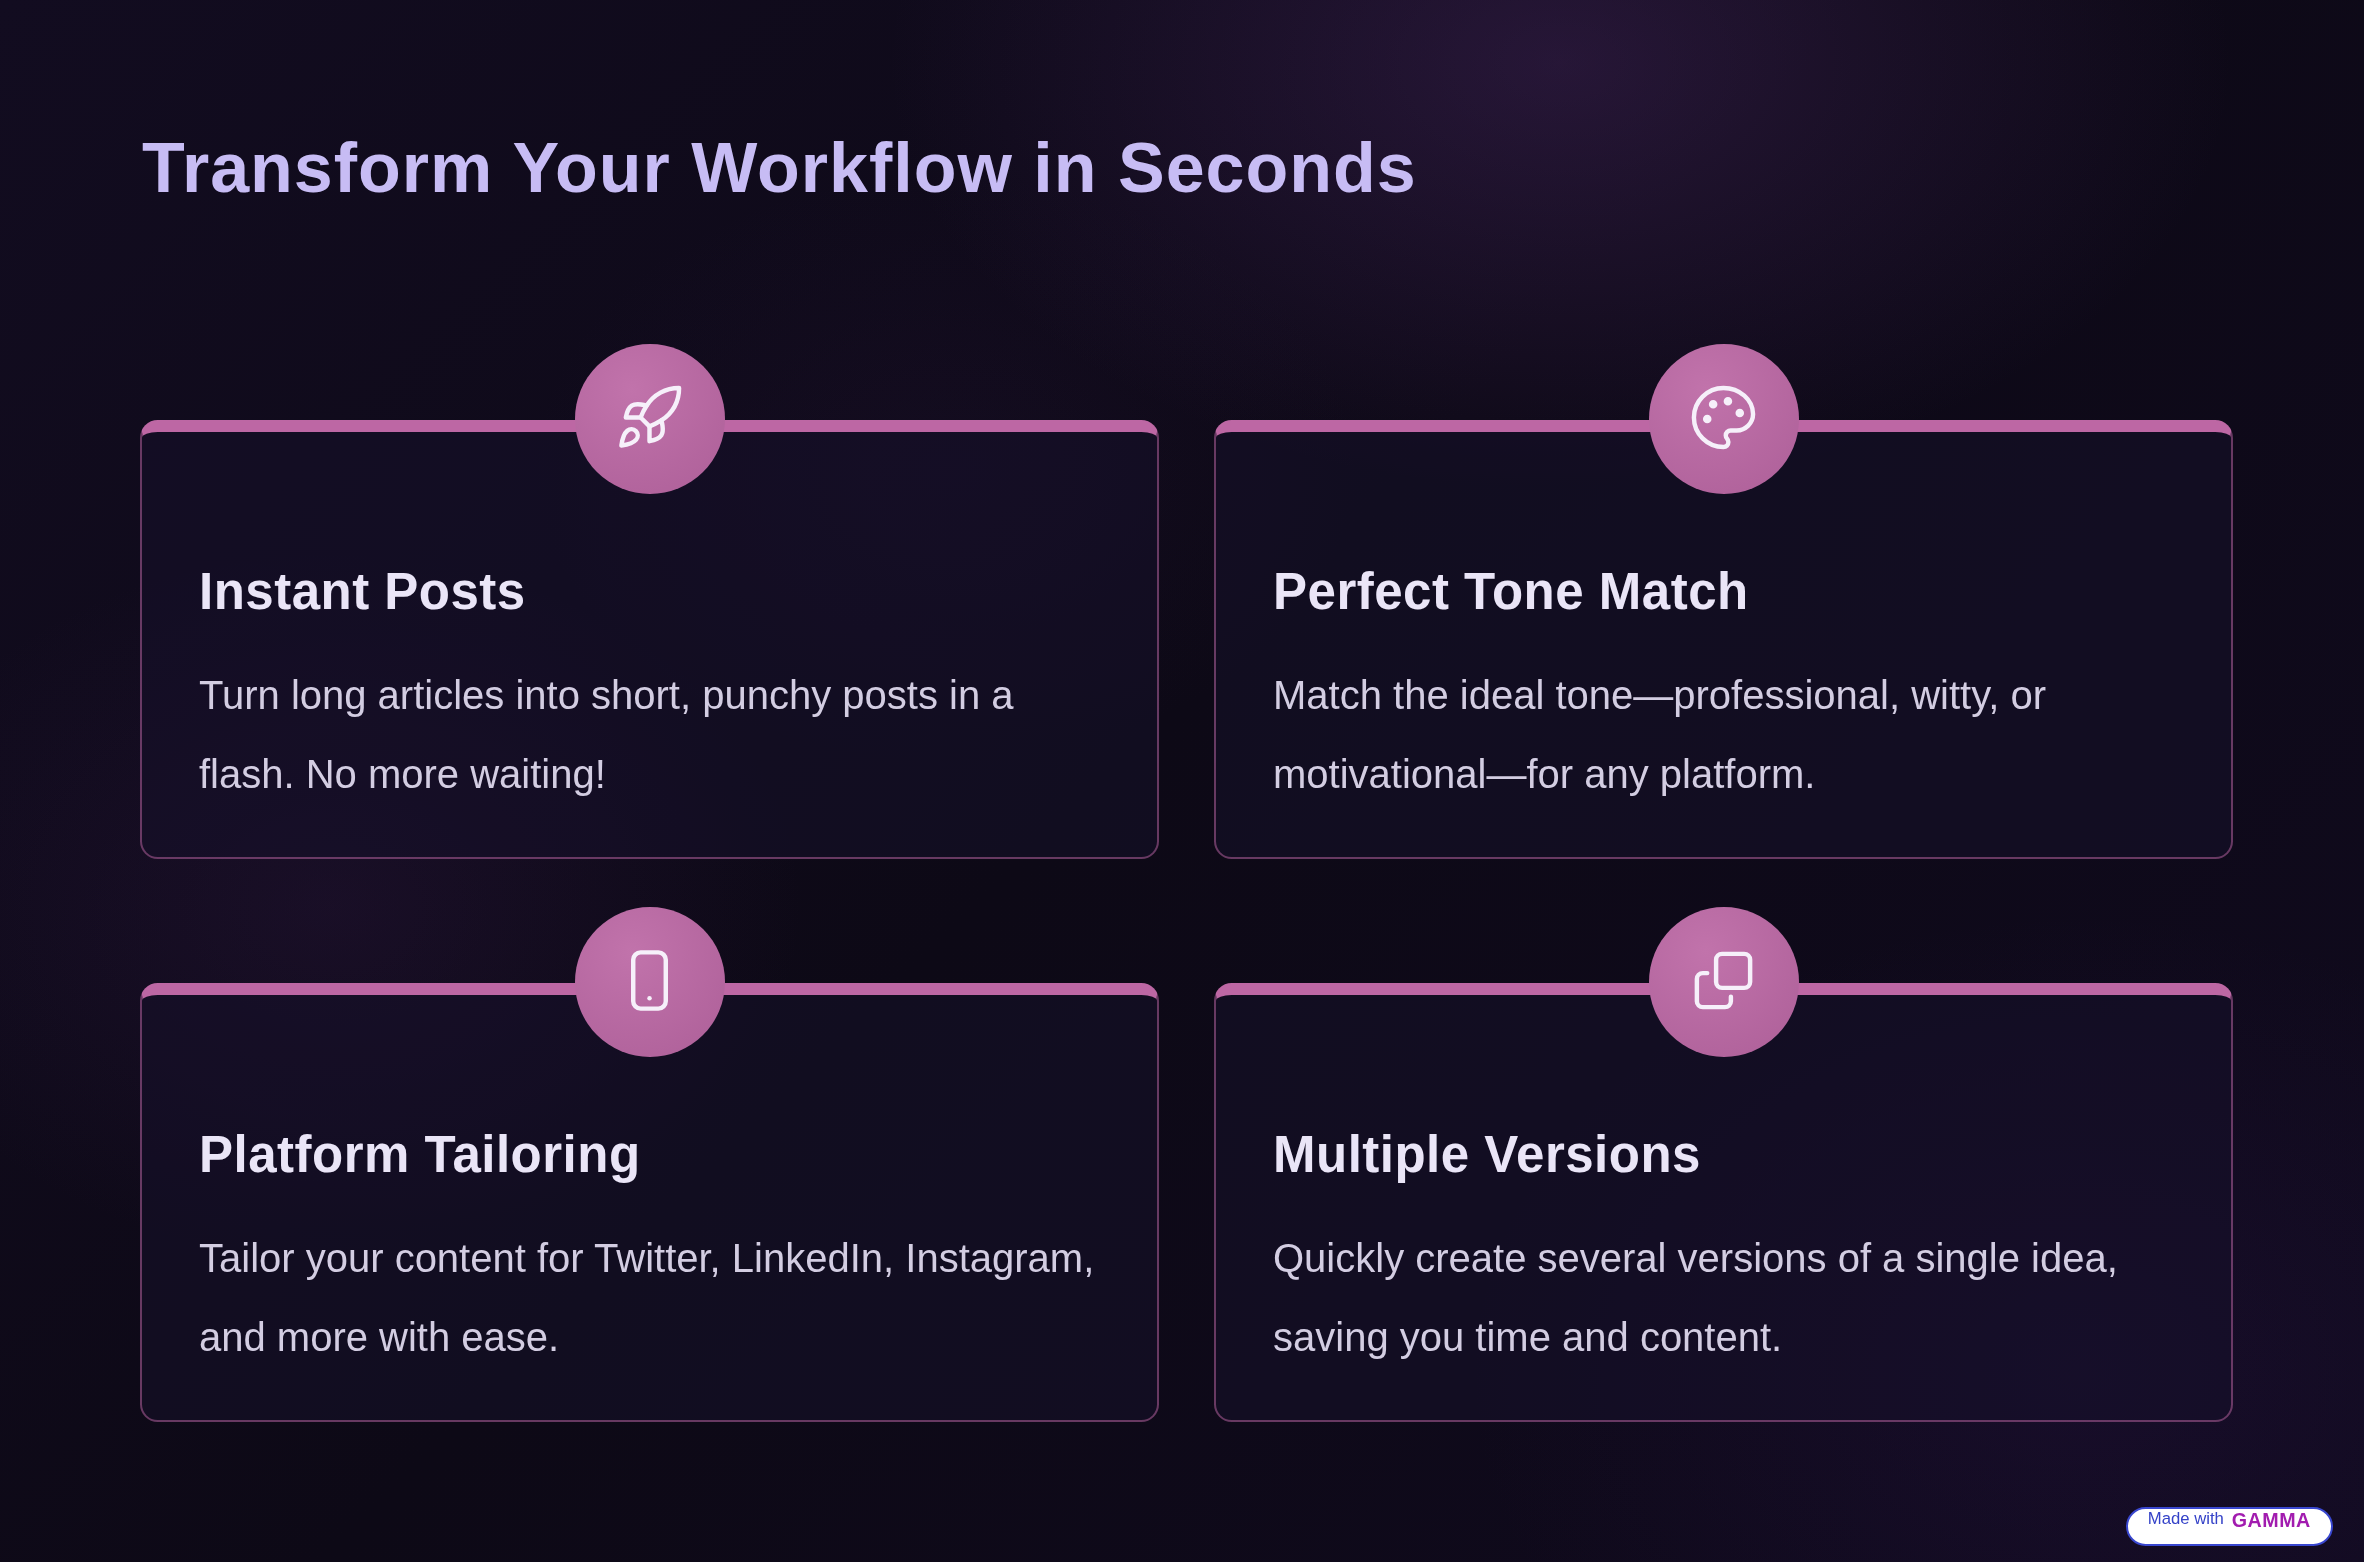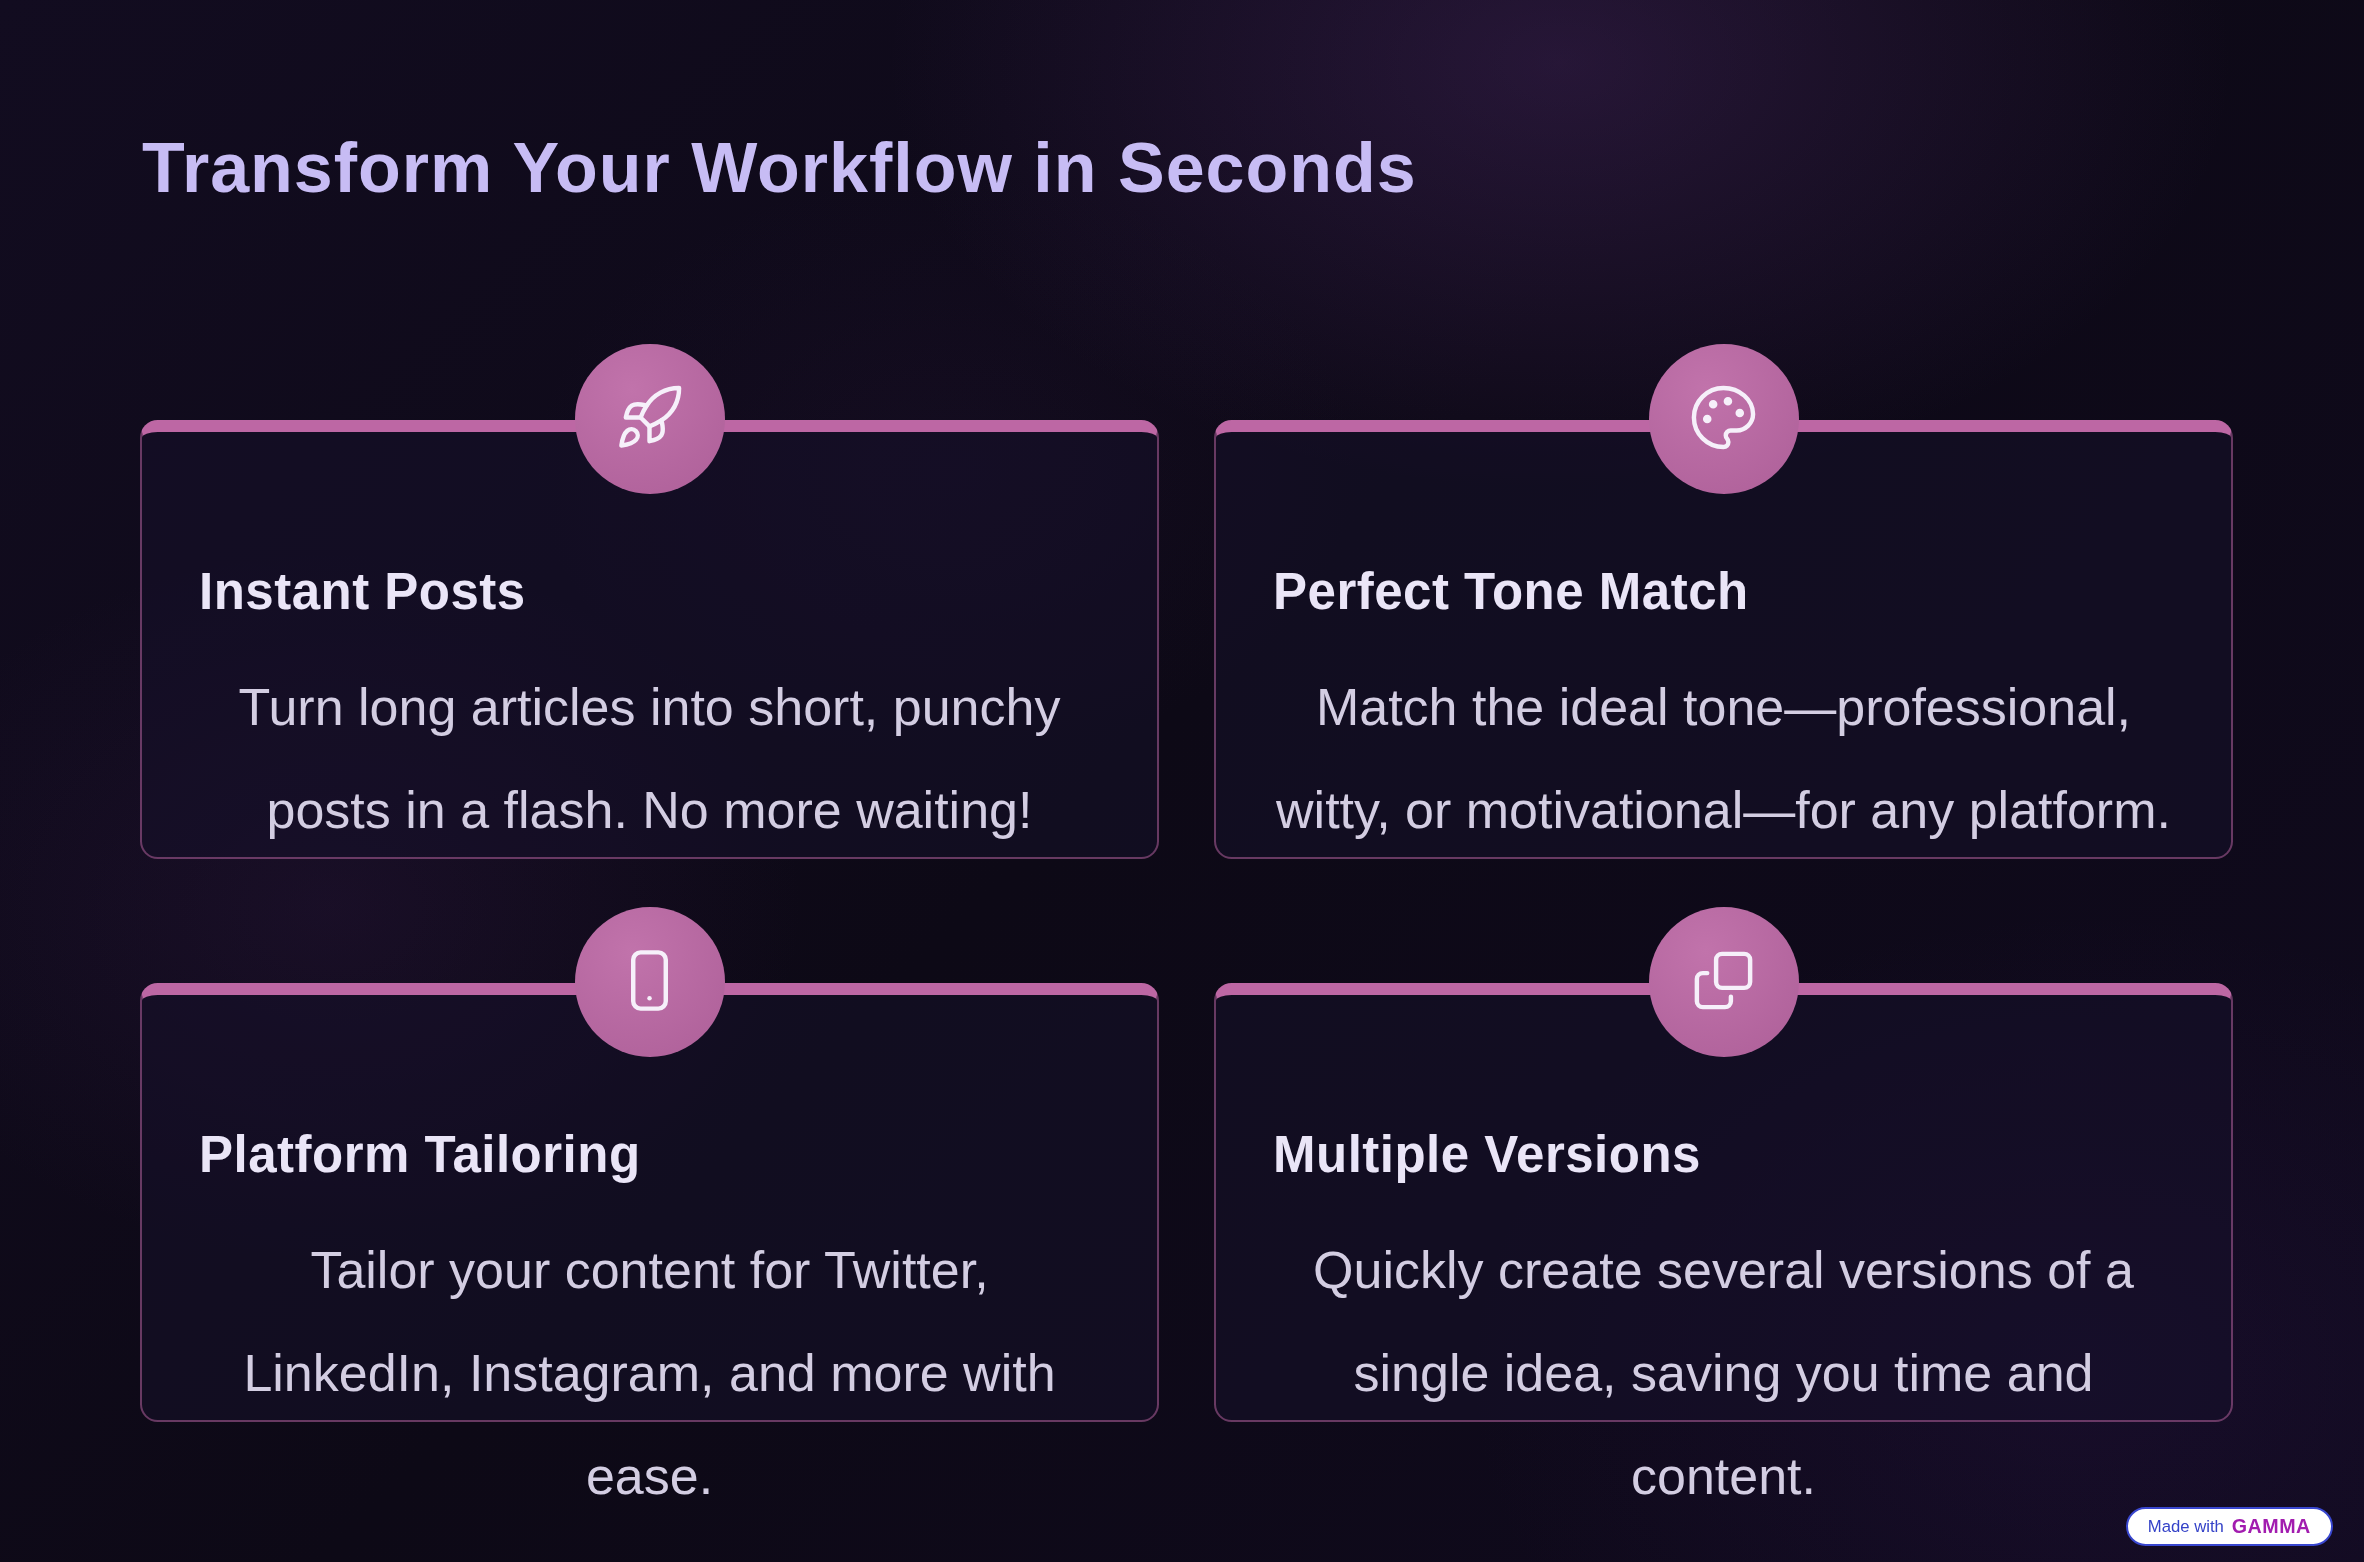--- a/index.html
+++ b/index.html
@@ -70,34 +70,33 @@
   }
 
   .card-title {
     font-size: 51px;
     font-weight: bold;
     letter-spacing: 0.5px;
     color: #eae5f7;
     margin-bottom: 35px;
   }
   .card-body {
-    font-size: 52px;
+    font-size: 40px;
     line-height: 1.98;
     color: #d3cde2;
     max-width: 916px;
-    text-align: center;
   }
 
   .gamma-badge {
     position: absolute;
     right: 31.5px;
     bottom: 15.8px;
     height: 39px;
     display: flex;
-    align-items: center;
+    align-items: flex-start;
     gap: 7.9px;
     background: #ffffff;
     border: 2px solid #3947cf;
     border-radius: 984px;
     padding: 0 19.7px;
     cursor: pointer;
   }
   .gamma-badge .prefix {
     font-size: 16.7px;
     color: #3442c8;

